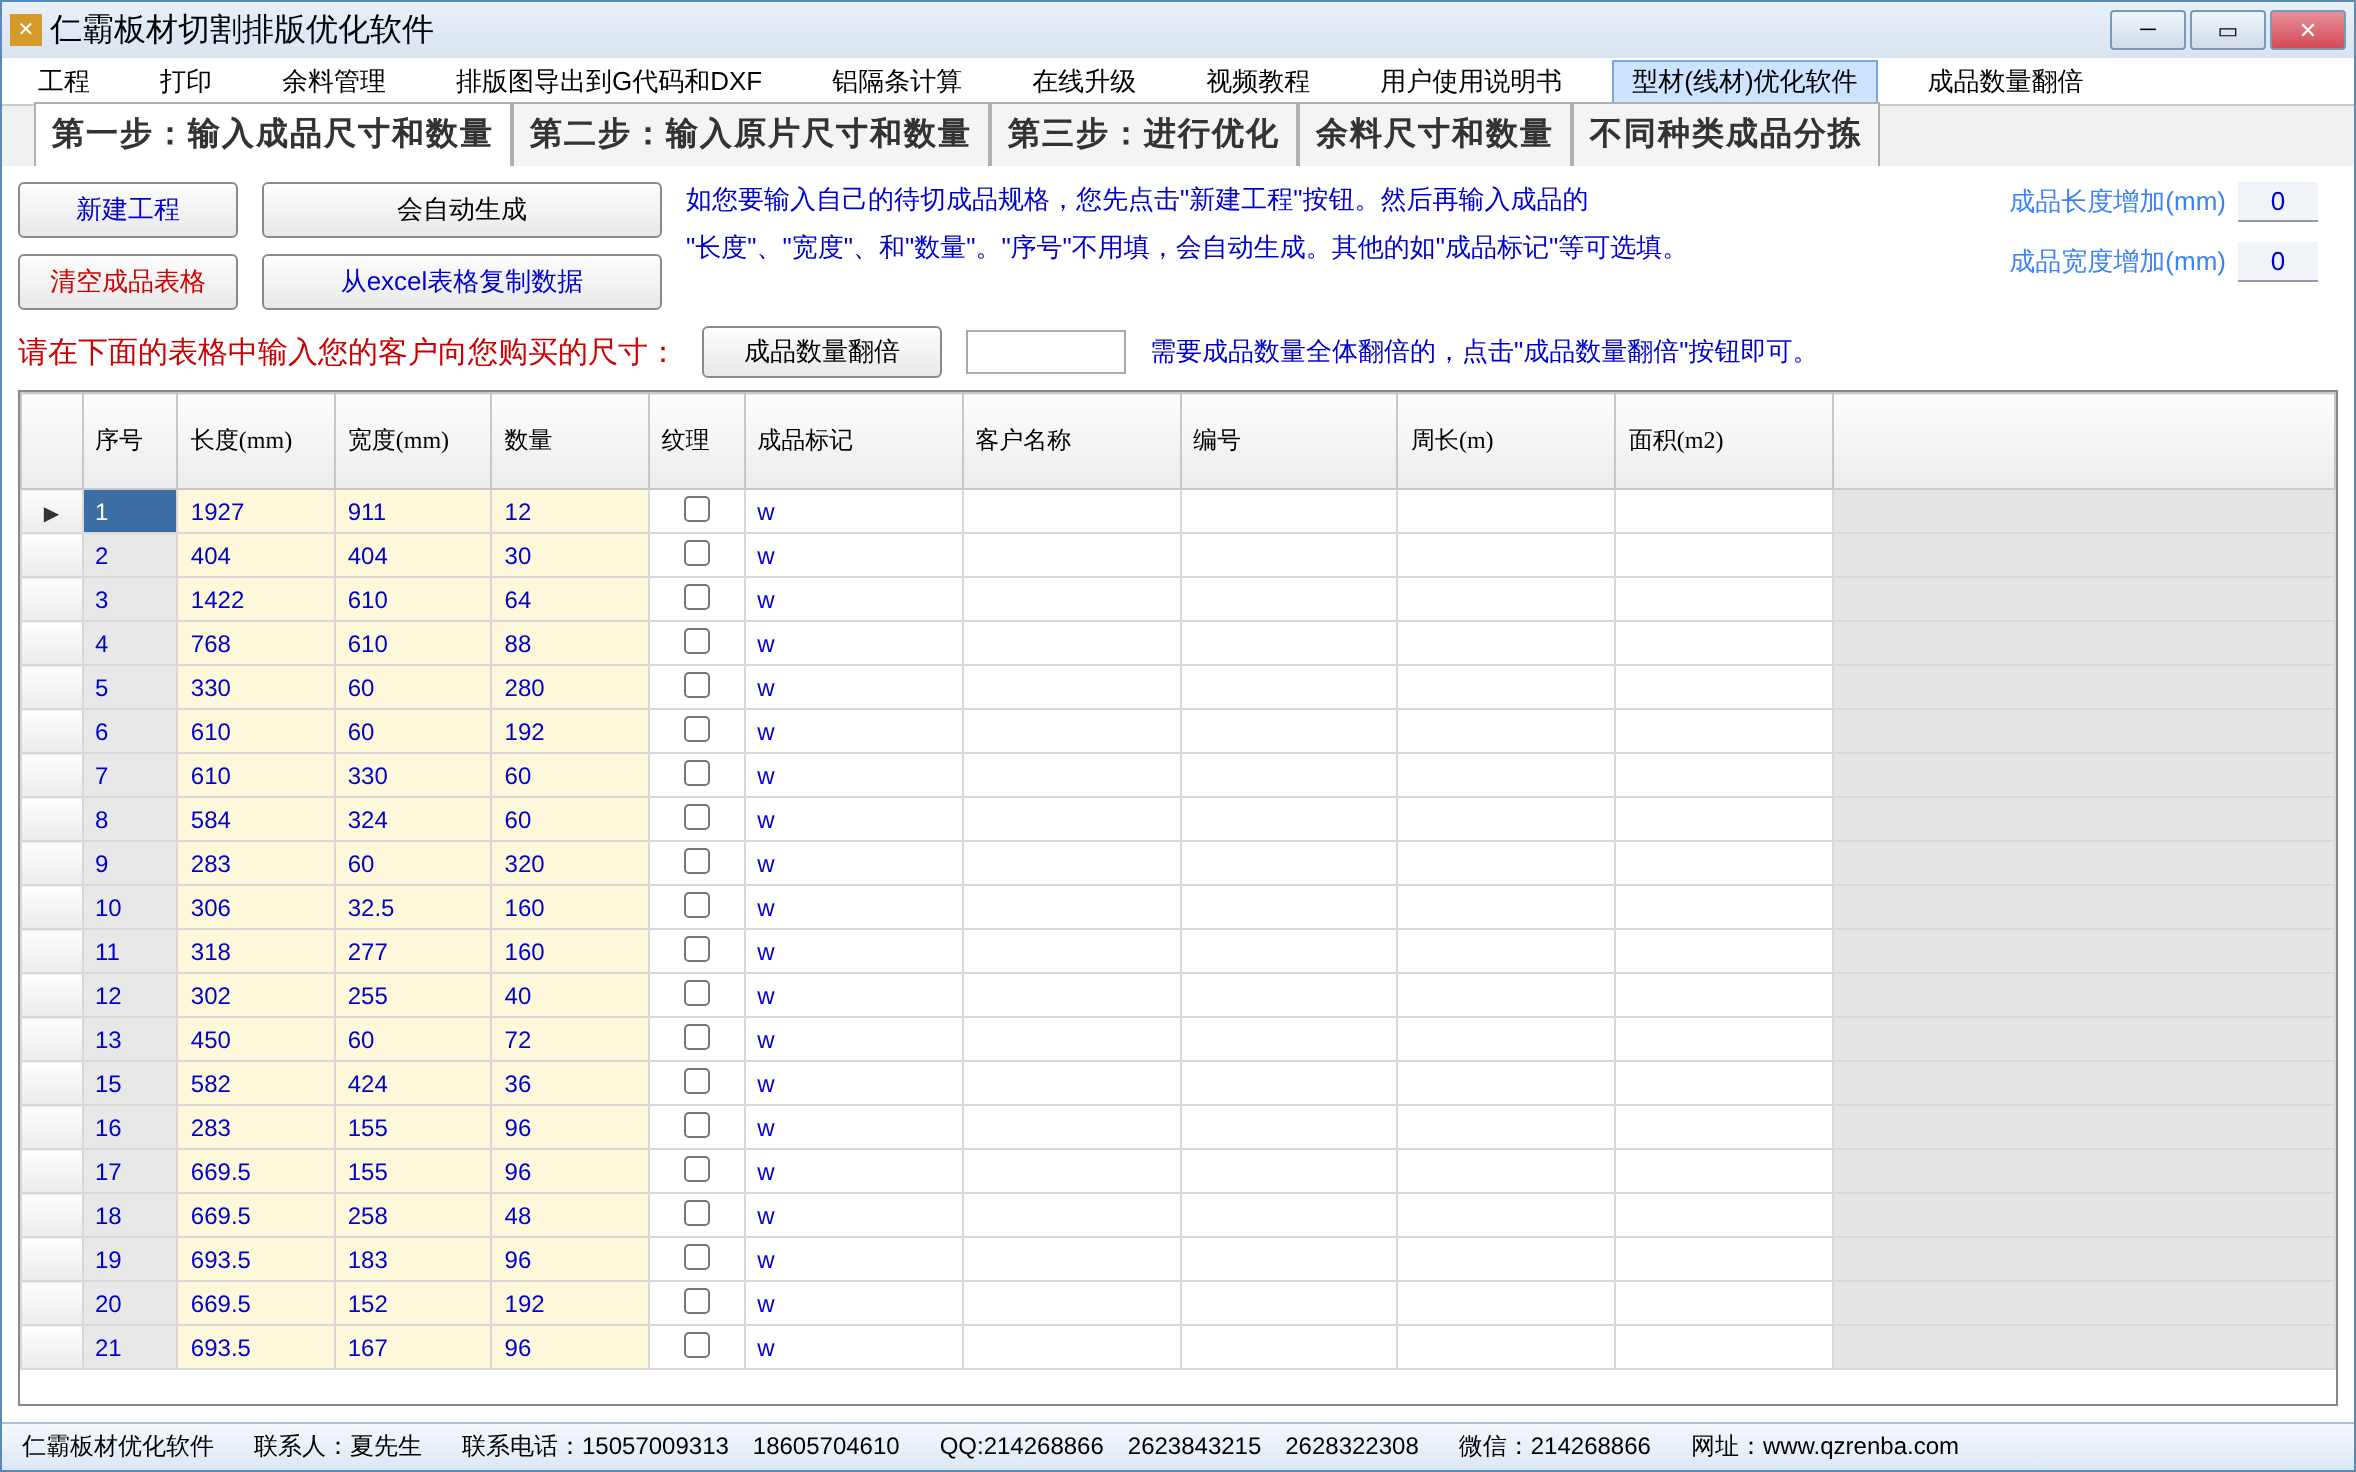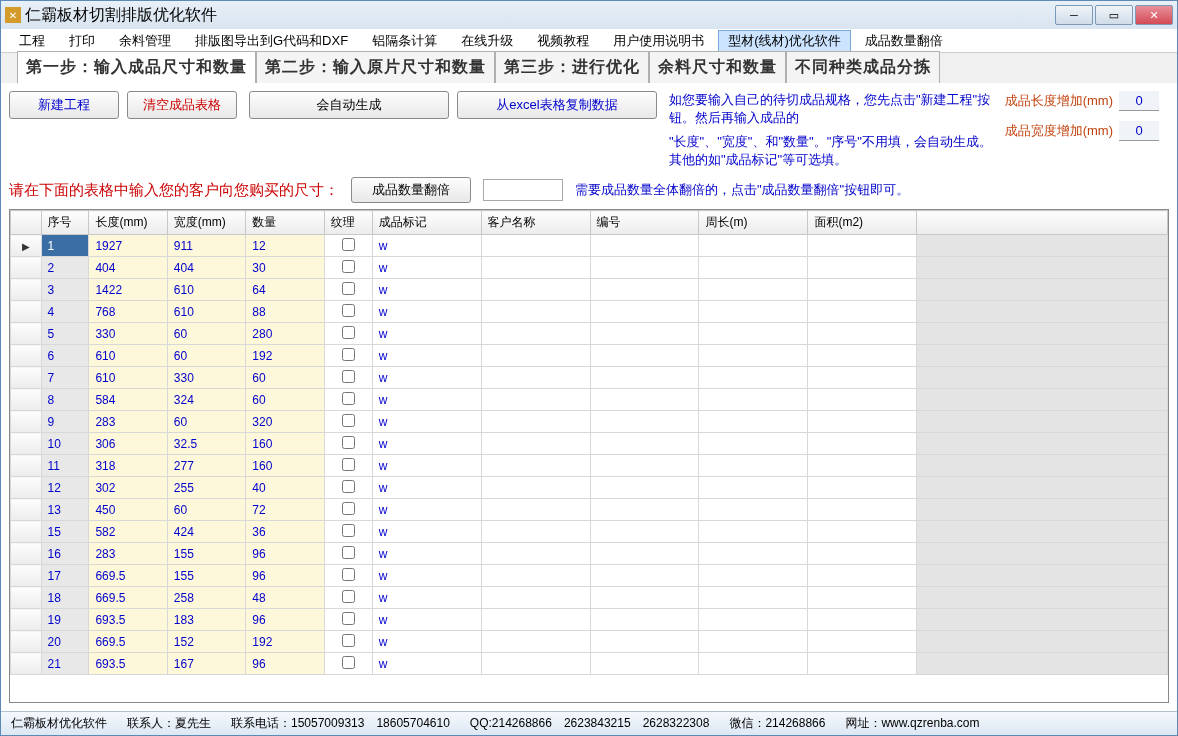--- a/index.html
+++ b/index.html
@@ -4,48 +4,48 @@
 <style>
 * { box-sizing: border-box; margin: 0; padding: 0; }
 body { font-family: "SimSun", "Microsoft YaHei", sans-serif; font-size: 12px; background: #fff; overflow: hidden; }
 .window { width: 1178px; height: 736px; border: 1px solid #5c8ab8; display: flex; flex-direction: column; }
 .titlebar { height: 28px; background: linear-gradient(#e8f0f8, #d8e4f0); display: flex; align-items: center; padding: 0 4px; }
 .titlebar .app-icon { width: 16px; height: 16px; background: #d49a2a; margin-right: 4px; display: inline-flex; align-items: center; justify-content: center; font-size: 10px; color: #fff; }
 .titlebar .title { flex: 1; font-size: 16px; color: #000; }
 .win-controls { display: flex; gap: 2px; }
 .win-btn { width: 38px; height: 20px; background: linear-gradient(#f0f4f8, #d0dce8); border: 1px solid #7a9ab8; border-radius: 2px; display: flex; align-items: center; justify-content: center; font-size: 11px; cursor: pointer; }
 .win-btn.close { background: linear-gradient(#e8909a, #d44a56); color: #fff; }
-.menubar { height: 24px; background: #fff; display: flex; align-items: center; padding: 0 8px; gap: 4px; border-bottom: 1px solid #ccc; }
+.menubar { height: 24px; background: #fff; display: flex; align-items: center; padding: 0 8px; gap: 15px; border-bottom: 1px solid #ccc; }
 .menu-item { padding: 2px 10px; font-size: 13px; color: #000; cursor: pointer; white-space: nowrap; }
 .menu-item.highlight { background: #cce4ff; border: 1px solid #7aa8d8; padding: 1px 9px; }
 .tabs { height: 30px; display: flex; align-items: flex-end; background: #f0f0f0; padding-left: 16px; }
 .tab { padding: 5px 8px; font-size: 16px; font-weight: bold; color: #333; background: #f4f4f4; border: 1px solid #b0b0b0; border-bottom: none; cursor: pointer; font-family: "SimSun"; letter-spacing: 1px; }
 .tab.active { background: #fff; }
 .content { flex: 1; background: #fff; padding: 8px; display: flex; flex-direction: column; overflow: hidden; }
 .top-controls { display: flex; gap: 12px; align-items: flex-start; margin-bottom: 8px; }
-.btn-col { display: flex; gap: 8px; }
+.btn-col { display: flex; flex-direction: column; gap: 8px; }
 .btn { height: 28px; background: linear-gradient(#fdfdfd, #e8e8e8); border: 1px solid #8a8a8a; border-radius: 3px; font-size: 13px; cursor: pointer; display: flex; align-items: center; justify-content: center; }
 .btn.w110 { width: 110px; }
 .btn.w200 { width: 200px; }
 .btn.blue-text { color: #0000cc; }
 .btn.red-text { color: #cc0000; }
 .info-area { flex: 1; display: flex; flex-direction: column; gap: 6px; font-size: 13px; }
 .info-line { color: #0000cc; }
 .right-params { display: flex; flex-direction: column; gap: 10px; margin-right: 10px; }
 .param-row { display: flex; align-items: center; gap: 6px; }
-.param-label { color: #c2410c; font-size: 13px; }
+.param-label { color: #3b82f6; font-size: 13px; }
 .param-input { width: 40px; height: 20px; border: none; border-bottom: 1px solid #999; text-align: center; color: #0000cc; font-size: 13px; background: #f0f4f8; }
 .instr-row { display: flex; align-items: center; gap: 12px; margin-bottom: 6px; }
 .instr-text { color: #cc0000; font-size: 15px; font-family: "SimSun"; }
 .qty-btn { height: 26px; padding: 0 20px; background: linear-gradient(#fdfdfd,#e8e8e8); border: 1px solid #8a8a8a; border-radius: 3px; font-size: 13px; cursor: pointer; }
 .qty-input { width: 80px; height: 22px; border: 1px solid #aaa; }
 .hint-text { color: #0000cc; font-size: 13px; }
 .grid-wrap { flex: 1; border: 1px solid #888; overflow: auto; position: relative; background: #fff; }
 .grid { border-collapse: collapse; width: 100%; font-size: 12px; }
-.grid th { background: linear-gradient(#fdfdfd,#ececec); border: 1px solid #c8c8c8; padding: 3px 6px; text-align: left; font-weight: normal; font-size: 12px; height: 22px; color: #000; }
+.grid th { background: linear-gradient(#fdfdfd,#ececec); border: 1px solid #c8c8c8; padding: 15px 6px; text-align: left; font-weight: normal; font-size: 12px; height: 22px; color: #000; font-family: Liberation Serif, serif; }
 .grid td { border: 1px solid #d8d8d8; padding: 2px 6px; height: 22px; }
 .grid .row-hdr { background: linear-gradient(#fdfdfd,#ececec); width: 28px; text-align: center; }
 .grid .seq { background: #e8e8e8; color: #0000cc; width: 44px; }
 .grid .seq.sel { background: #3a6ea5; color: #fff; }
 .grid .val { background: #fdf8da; color: #0000cc; width: 72px; }
 .grid .chk { text-align: center; width: 44px; }
 .grid .chk input { margin:0; }
 .grid .mark { color: #0000cc; width: 100px; }
 .grid .empty { background: #fff; width: 100px; }
 .row-ptr { font-size: 10px; color: #333; }

